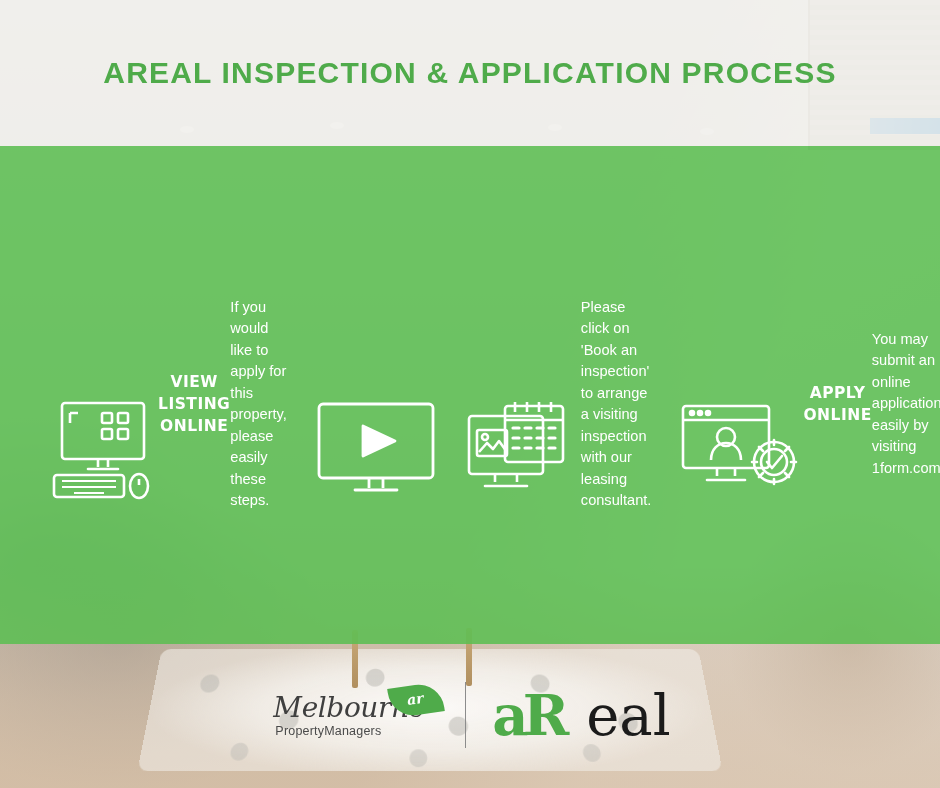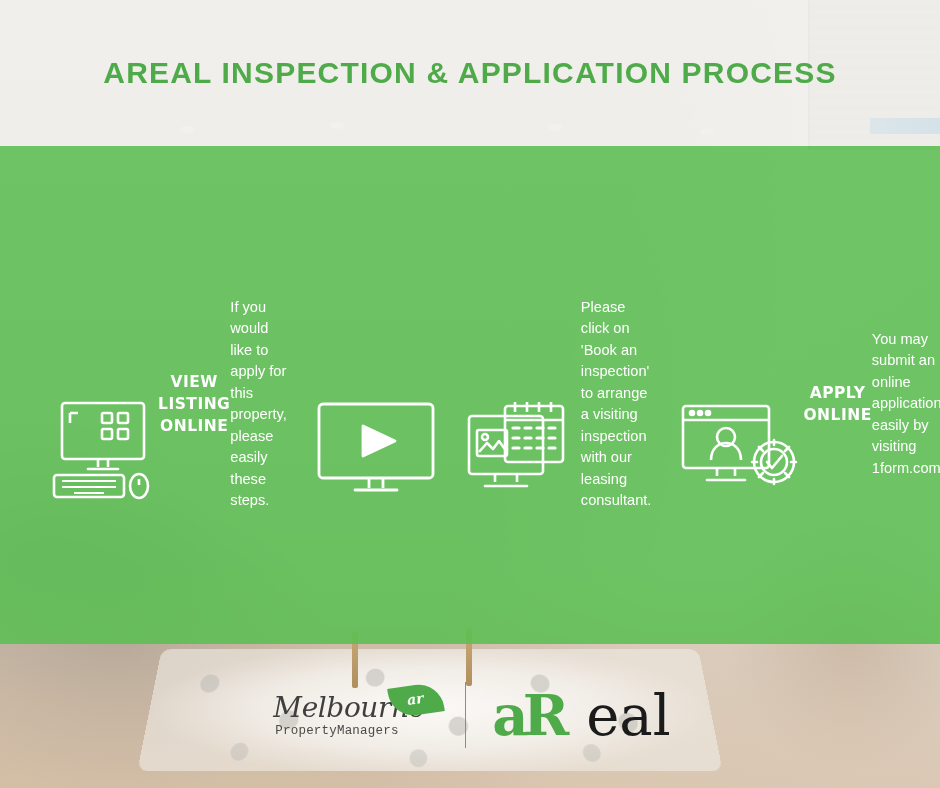--- a/index.html
+++ b/index.html
@@ -182,21 +182,21 @@
   .logo-melbourne .word {
     font-family: "DejaVu Serif", serif;
     font-style: italic;
     font-size: 28px;
     color: #3f3f3f;
     letter-spacing: -0.4px;
     line-height: 30px;
     padding-left: 4px;
   }
   .logo-melbourne .sub {
-    font-family: Liberation Mono, monospace;
+    font-family: Liberation Sans, sans-serif;
     font-size: 12.5px;
     color: #4a4a4a;
     letter-spacing: 0.2px;
     padding-left: 6px;
     margin-top: 1px;
   }
   .logo-melbourne .leaf {
     position: absolute;
     right: -4px; top: 6px;
     width: 54px; height: 30px;

